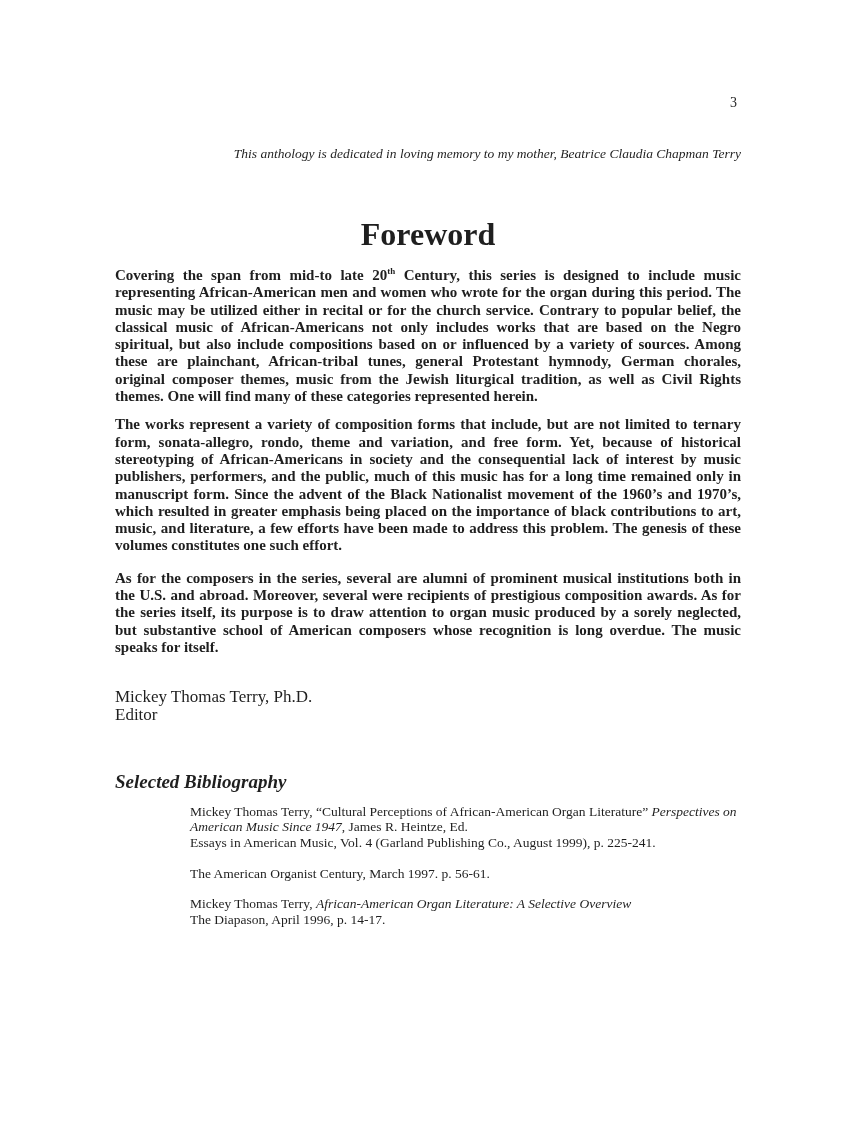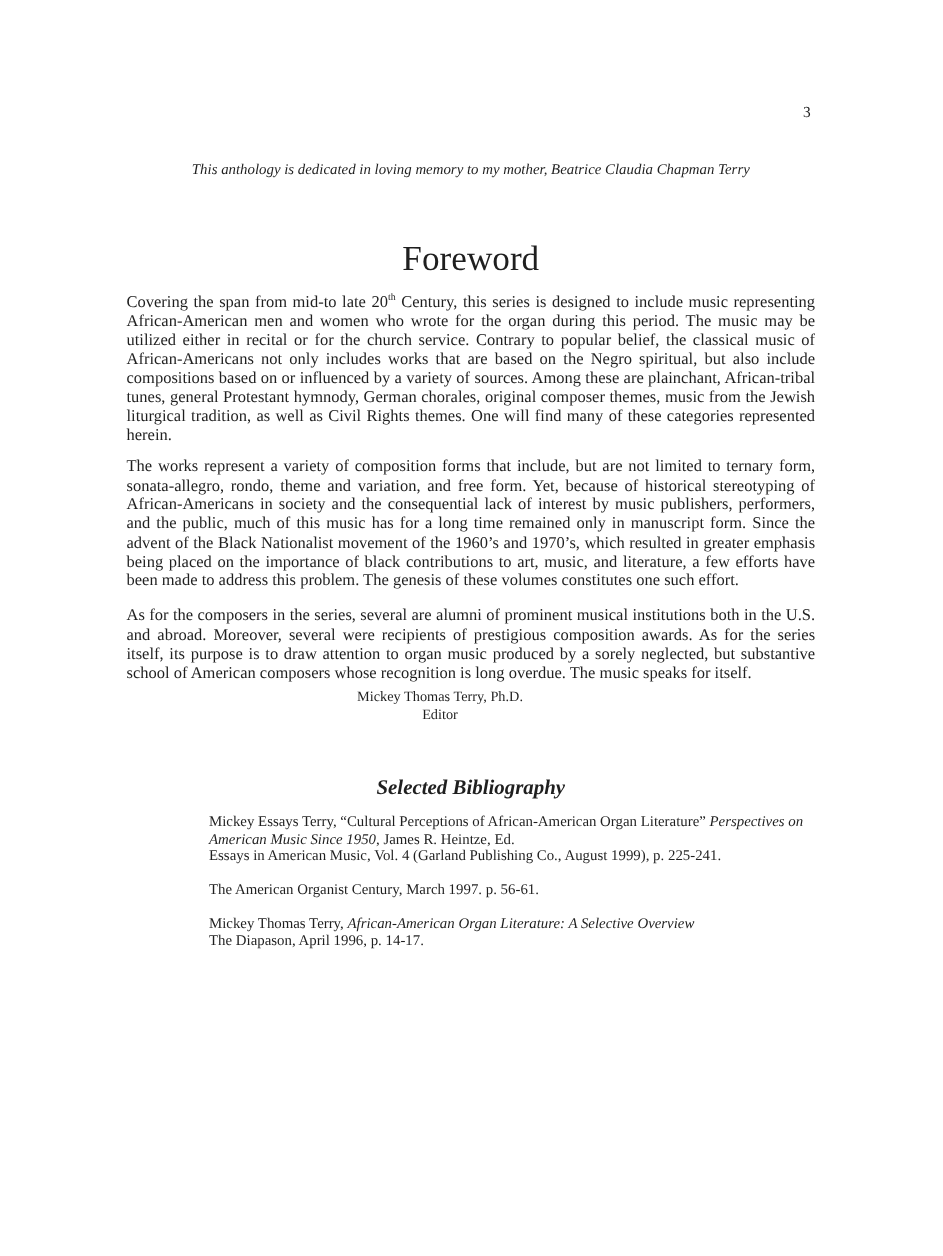--- a/index.html
+++ b/index.html
@@ -19,51 +19,52 @@
   }
   .page-number {
     padding-top: 94px;
     text-align: right;
     padding-right: 4px;
     font-size: 14px;
     line-height: 17px;
   }
   .dedication {
     margin-top: 34px;
-    text-align: center;
+    text-align: right;
     font-style: italic;
     font-size: 13.5px;
     line-height: 17px;
   }
   h1.heading {
     margin: 54px 0 0 0;
     text-align: center;
     font-size: 32px;
     line-height: 36px;
-    font-weight: normal;
+    font-weight: bold;
   }
   p.para {
     margin: 11px 0 0 0;
     text-align: justify;
     font-size: 15px;
     line-height: 17.3px;
+    font-weight: bold;
   }
   p.para.first { margin-top: 15px; }
   p.para.third { margin-top: 15px; }
   sup { font-size: 60%; line-height: 0; vertical-align: super; }
   .signature {
-    margin-top: 2px;
-    text-align: center;
+    margin-top: 32px;
+    text-align: left;
     padding-right: 56px;
-    font-size: 13px;
+    font-size: 17px;
     line-height: 17.3px;
   }
   h2.bib-heading {
     margin: 48px 0 0 0;
-    text-align: center;
+    text-align: left;
     font-size: 19px;
     line-height: 22px;
     font-style: italic;
     font-weight: bold;
   }
   .bib {
     margin-left: 75px;
     margin-right: 3px;
     font-size: 13.5px;
     line-height: 15.6px;
@@ -92,22 +93,22 @@
 
     <div class="signature">
       <div>Mickey Thomas Terry, Ph.D.</div>
       <div>Editor</div>
     </div>
 
     <h2 class="bib-heading">Selected Bibliography</h2>
 
     <div class="bib">
       <div class="bib-entry first">
-        <div class="bib-line"><span>Mickey Essays Terry, “Cultural Perceptions of African-American Organ Literature” </span><span class="seg-i">Perspectives on</span></div>
-        <div class="bib-line"><span class="seg-i">American Music Since 1950</span><span>, James R. Heintze, Ed.</span></div>
+        <div class="bib-line"><span>Mickey Thomas Terry, “Cultural Perceptions of African-American Organ Literature” </span><span class="seg-i">Perspectives on</span></div>
+        <div class="bib-line"><span class="seg-i">American Music Since 1947</span><span>, James R. Heintze, Ed.</span></div>
         <div class="bib-line"><span class="seg-u">Essays in American Music,</span><span> Vol. 4 (Garland Publishing Co., August 1999), p. 225-241.</span></div>
       </div>
       <div class="bib-entry">
         <div class="bib-line"><span class="seg-u">The American Organist Century,</span><span> March 1997. p. 56-61.</span></div>
       </div>
       <div class="bib-entry">
         <div class="bib-line"><span>Mickey Thomas Terry, </span><span class="seg-i">African-American Organ Literature: A Selective Overview</span></div>
         <div class="bib-line"><span class="seg-u">The Diapason,</span><span> April 1996, p. 14-17.</span></div>
       </div>
     </div>

